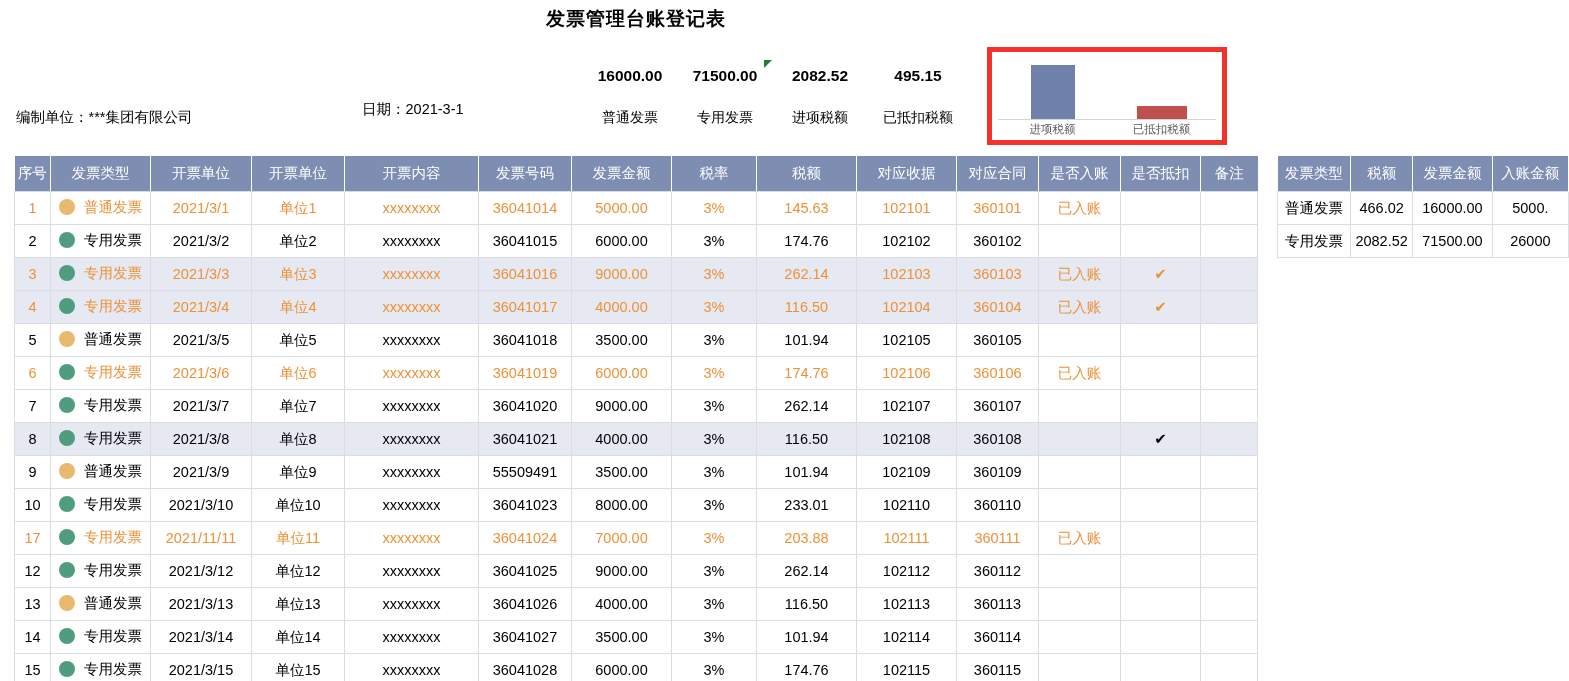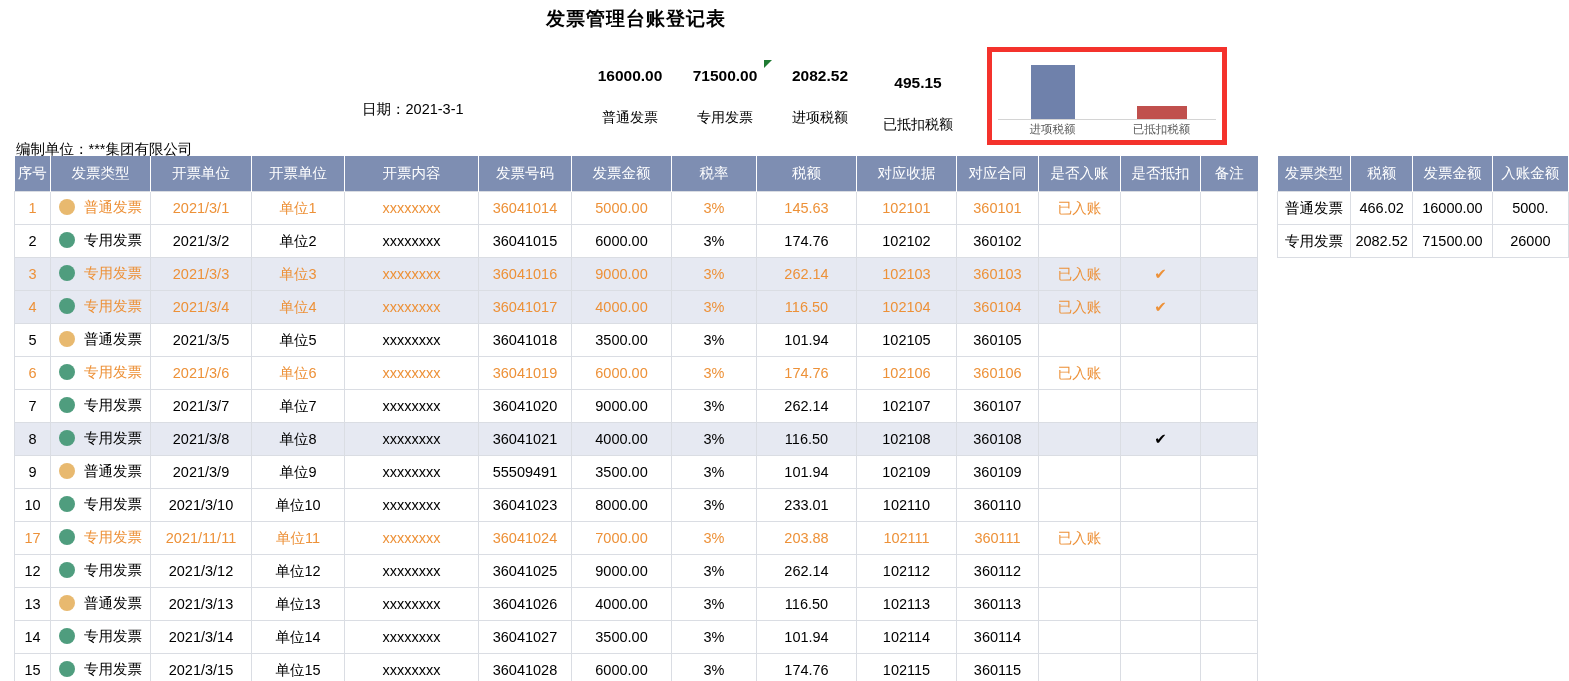--- a/index.html
+++ b/index.html
@@ -29,21 +29,20 @@
     color: #000;
   }
 
   
   #meta-line {
     position: absolute;
     left: 16px;
     top: 108px;
     font-size: 14.5px;
     white-space: nowrap;
-    margin-top: 32px;
   }
   #meta-date {
     position: absolute;
     left: 362px;
     top: 100px;
     font-size: 14.5px;
     white-space: nowrap;
   }
 
   
@@ -74,21 +73,21 @@
     width: 100px;
     font-size: 14px;
     line-height: 18px;
     color: #000;
     white-space: nowrap;
     text-align: center;
   }
   #kpi-0 { left: 0px; }
   #kpi-1 { left: 95px; }
   #kpi-2 { left: 190px; }
-  #kpi-3 { left: 288px; margin-top: 7px; }
+  #kpi-3 { left: 288px; }
 
   
   #comment-marker {
     position: absolute;
     left: 764px;
     top: 60px;
     width: 0;
     height: 0;
     border-left: 8px solid #1f7a33;
     border-bottom: 8px solid transparent;

